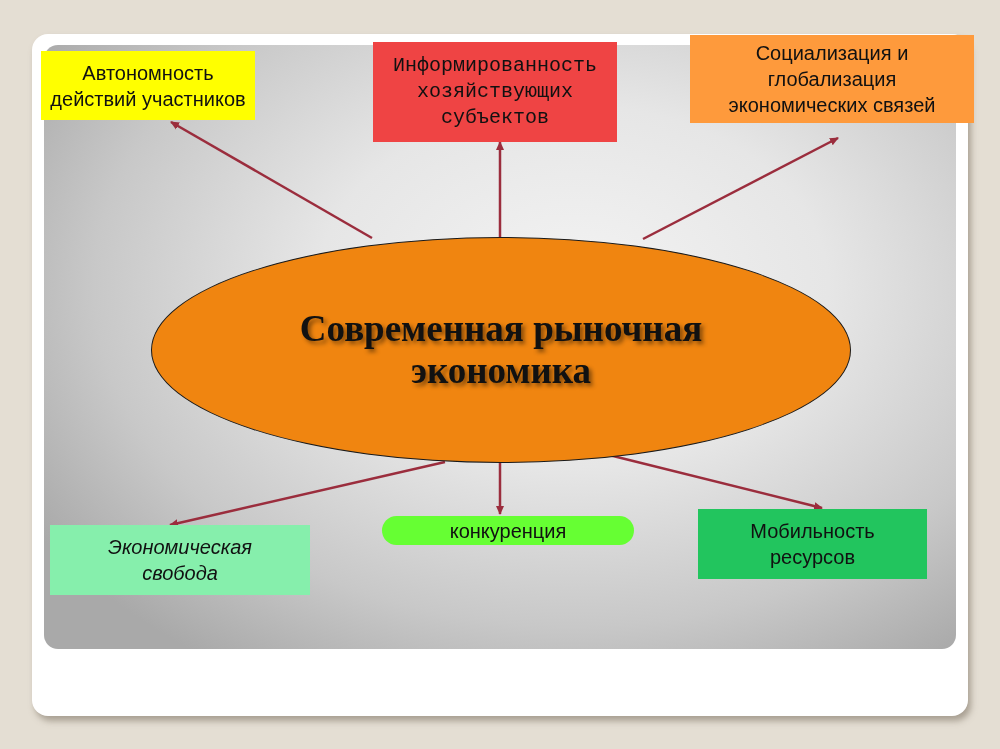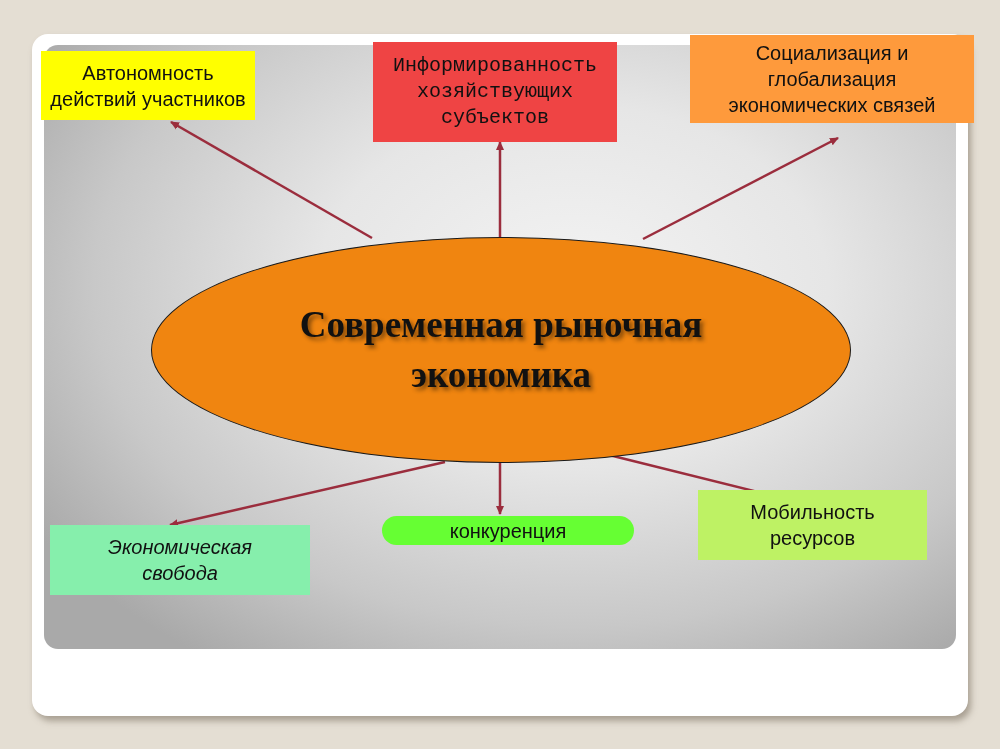--- a/index.html
+++ b/index.html
@@ -3,21 +3,21 @@
 <meta charset="utf-8">
 <style>
   html, body { margin:0; padding:0; }
   body { width:1000px; height:749px; background:#e4ded3; position:relative; overflow:hidden; font-family:"Liberation Sans", sans-serif; }
   .card { position:absolute; left:32px; top:34px; width:936px; height:682px; background:#fff; border-radius:16px; box-shadow:3px 5px 6px rgba(120,110,95,0.55); }
   .panel { position:absolute; left:44px; top:45px; width:912px; height:604px; border-radius:14px;
     background:radial-gradient(ellipse 70% 75% at 58% 40%, #f3f3f3 0%, #e6e6e6 40%, #c8c8c8 75%, #a9a9a9 100%); }
   svg.arrows { position:absolute; left:0; top:0; }
   .box { position:absolute; display:flex; align-items:center; justify-content:center; text-align:center; color:#111; font-size:20px; line-height:26px; white-space:pre-line; }
   .ellipse { position:absolute; left:151px; top:237px; width:700px; height:226px; border-radius:50%; background:#f08510; border:1.5px solid #1a1a1a; box-sizing:border-box; display:flex; align-items:center; justify-content:center; }
-  .center-title { font-family:"Liberation Serif", serif; font-weight:bold; font-size:37px; line-height:50px; text-align:center; color:#111; white-space:pre-line; text-shadow:3px 3px 4px rgba(0,0,0,0.45); }
+  .center-title { font-family:"Liberation Serif", serif; font-weight:bold; font-size:37px; line-height:42px; text-align:center; color:#111; white-space:pre-line; text-shadow:3px 3px 4px rgba(0,0,0,0.45); }
 </style>
 </head>
 <body>
 
 <div class="card"></div>
 <div class="panel"></div>
 
 <svg class="arrows" width="1000" height="749">
   <defs>
     <marker id="ah" markerWidth="10" markerHeight="10" refX="8" refY="5" orient="auto" markerUnits="userSpaceOnUse">
@@ -44,14 +44,14 @@
 экономических связей</div>
 
 <div class="ellipse">
   <div class="center-title">Современная рыночная
 экономика</div>
 </div>
 
 <div class="box" style="left:50px; top:525px; width:260px; height:70px; background:#86efac;font-style:italic;">Экономическая
 свобода</div>
 <div class="box" style="left:382px; top:516px; width:252px; height:29px; background:#66ff33;border-radius:15px;">конкуренция</div>
-<div class="box" style="left:698px; top:490px; width:229px; height:70px; background:#bef264;">Мобильность
+<div class="box" style="left:698px; top:509px; width:229px; height:70px; background:#22c55e;">Мобильность
 ресурсов</div>
 
 </body></html>

